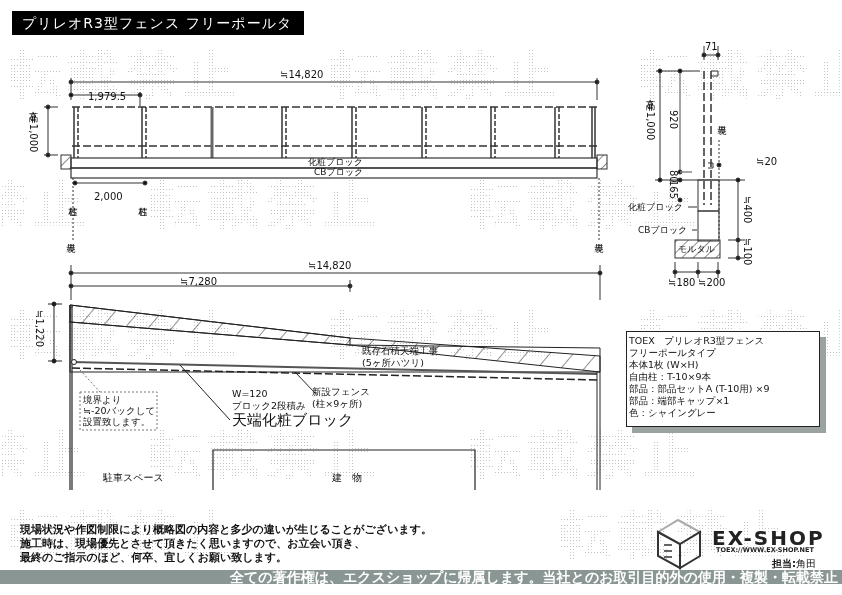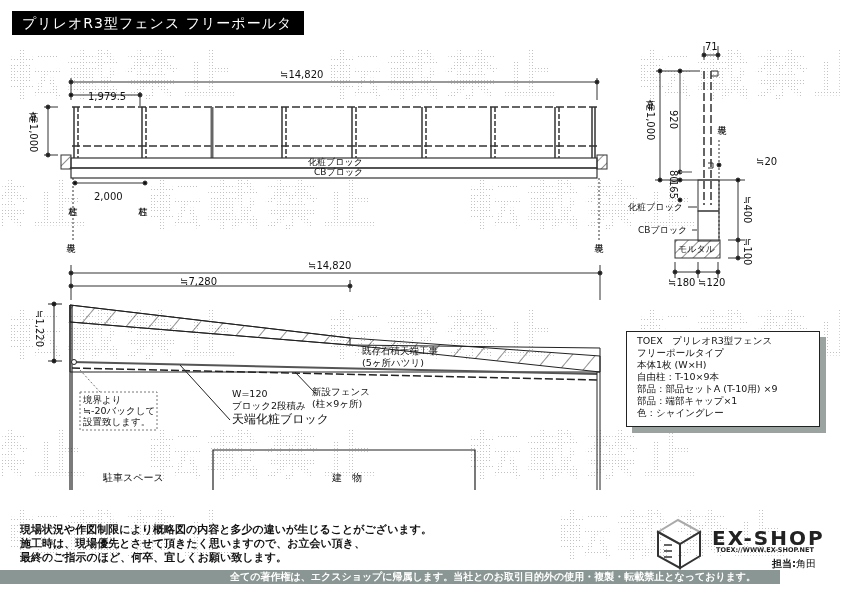--- a/index.html
+++ b/index.html
@@ -3,23 +3,23 @@
 <meta charset="utf-8">
 <style>
   html,body{margin:0;padding:0;background:#fff;}
   body{width:842px;height:595px;position:relative;overflow:hidden;font-family:"DejaVu Sans",sans-serif;color:#111;}
   .wm{position:absolute;font-size:52px;font-weight:bold;color:transparent;-webkit-text-stroke:0;letter-spacing:6px;
       background-image:radial-gradient(#bbb 0.8px,transparent 0.9px);background-size:3px 3px;-webkit-background-clip:text;background-clip:text;opacity:.9;white-space:nowrap;}
   .title-bar{position:absolute;left:12px;top:11px;width:292px;height:24px;background:#000;color:#fff;font-size:14px;line-height:24px;padding-left:10px;box-sizing:border-box;letter-spacing:1px;}
   svg.draw{position:absolute;left:0;top:0;}
   .t{position:absolute;font-size:10px;white-space:nowrap;line-height:1;}
   .vt{writing-mode:vertical-rl;}
-  .spec{position:absolute;left:626px;top:331px;width:194px;height:96px;border:1px solid #222;background:#fff;box-shadow:6px 6px 0 #9aa39f;padding:3px 10px;box-sizing:border-box;font-size:9.5px;line-height:12px;}
+  .spec{position:absolute;left:626px;top:331px;width:194px;height:96px;border:1px solid #222;background:#fff;box-shadow:6px 6px 0 #9aa39f;padding:3px 2px;box-sizing:border-box;font-size:9.5px;line-height:12px;}
   .notice{position:absolute;left:20px;top:523px;font-size:11px;font-weight:bold;line-height:14px;}
-  .footer{position:absolute;left:0;top:570px;width:732px;height:14px;background:#8a9693;color:#fff;font-size:10px;font-weight:bold;line-height:14px;padding-left:48px;}
+  .footer{position:absolute;left:0;top:570px;width:842px;height:14px;background:#8a9693;color:#fff;font-size:14px;font-weight:bold;line-height:14px;}
   .footer span{position:absolute;left:230px;}
   .logo-text{position:absolute;left:712px;top:526px;font-size:20px;letter-spacing:2px;color:#222;font-weight:bold;}
   .logo-url{position:absolute;left:716px;top:546px;font-size:6.5px;font-weight:bold;color:#222;}
   .person{position:absolute;left:772px;top:557px;font-size:10px;}
   .person b{font-weight:bold;}
 </style>
 </head>
 <body>
 
 <div class="wm" style="left:10px;top:40px;">転載禁止</div>
@@ -206,30 +206,30 @@
 <div class="t vt" style="left:668px;top:170px;">80</div>
 <div class="t vt" style="left:668px;top:180px;">165</div>
 <div class="t vt" style="left:717px;top:118px;font-size:9px;">境界</div>
 <div class="t" style="left:756px;top:157px;text-align:right;">≒20</div>
 <div class="t" style="left:628px;top:203px;font-size:9px;">化粧ブロック</div>
 <div class="t" style="left:638px;top:226px;font-size:9px;">CBブロック</div>
 <div class="t" style="left:678px;top:245px;font-size:9px;">モルタル</div>
 <div class="t vt" style="left:742px;top:196px;">≒400</div>
 <div class="t vt" style="left:742px;top:238px;">≒100</div>
 <div class="t" style="left:668px;top:278px;">≒180</div>
-<div class="t" style="left:698px;top:278px;">≒120</div>
+<div class="t" style="left:698px;top:278px;">≒200</div>
 
 <div class="t vt" style="left:34px;top:310px;">≒1,220</div>
 <div class="t" style="left:362px;top:346px;font-size:9.5px;">既存石積天端工事</div>
 <div class="t" style="left:362px;top:358px;font-size:9.5px;">(5ヶ所ハツリ)</div>
 <div class="t" style="left:312px;top:387px;font-size:9.5px;">新設フェンス</div>
 <div class="t" style="left:312px;top:399px;font-size:9.5px;">(柱×9ヶ所)</div>
 <div class="t" style="left:232px;top:389px;font-size:9.5px;text-align:right;">W=120</div>
 <div class="t" style="left:232px;top:401px;font-size:9.5px;">ブロック2段積み</div>
-<div class="t" style="left:232px;top:413px;font-size:12px;">天端化粧ブロック</div>
+<div class="t" style="left:232px;top:413px;font-size:15px;">天端化粧ブロック</div>
 <div class="t" style="left:83px;top:395px;font-size:9.5px;">境界より</div>
 <div class="t" style="left:83px;top:406px;font-size:9.5px;">≒-20バックして</div>
 <div class="t" style="left:83px;top:417px;font-size:9.5px;">設置致します。</div>
 <div class="t" style="left:103px;top:473px;font-size:10px;">駐車スペース</div>
 <div class="t" style="left:332px;top:473px;font-size:10px;">建　物</div>
 
 <div class="spec">
   <div>TOEX　プリレオR3型フェンス</div>
   <div>フリーポールタイプ</div>
   <div>本体1枚 (W×H)</div>

